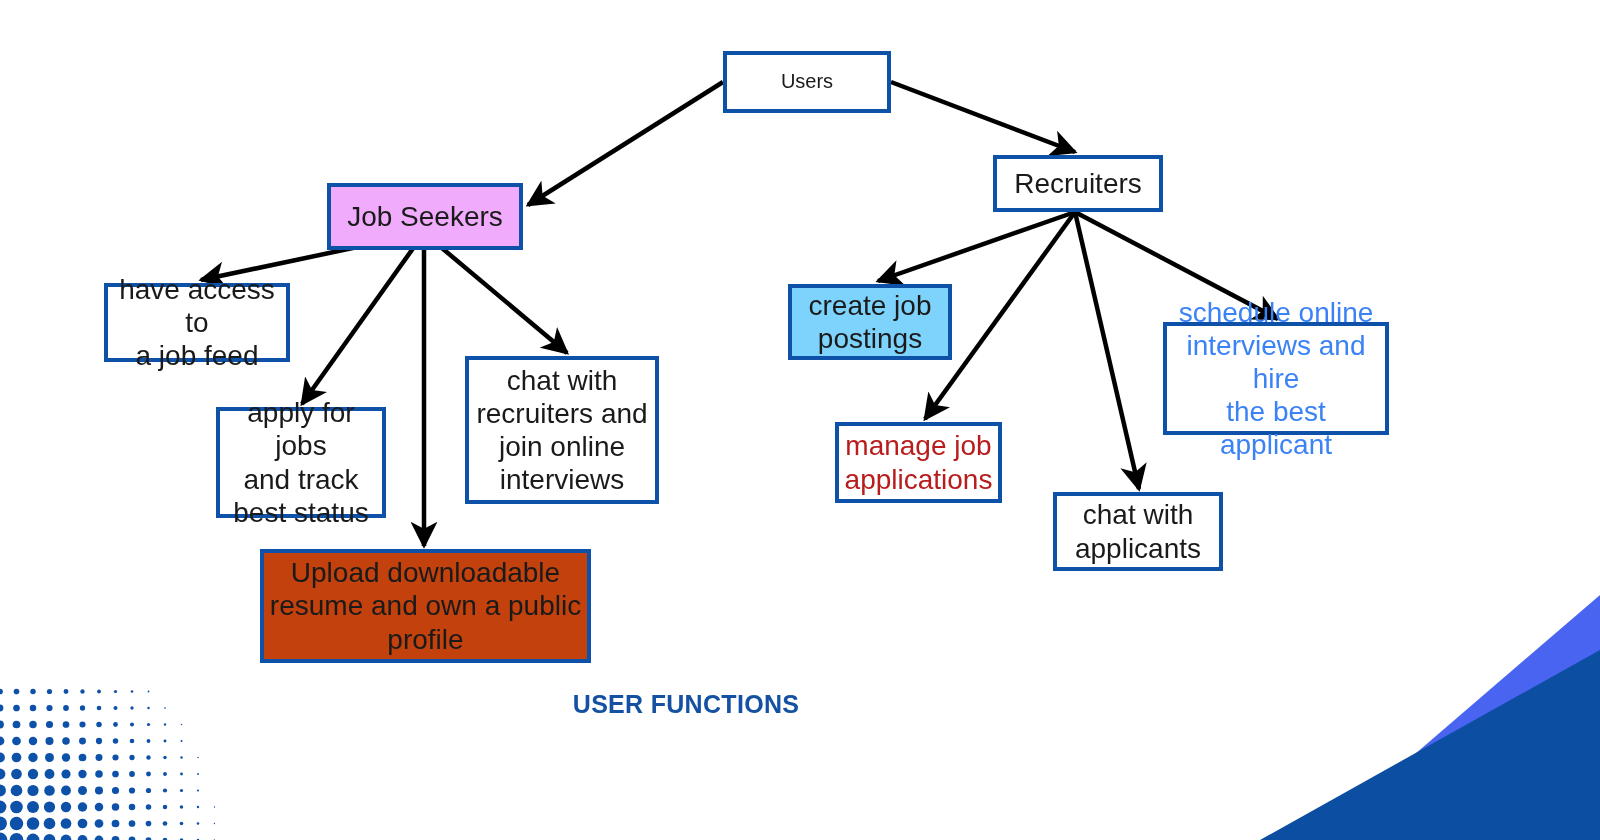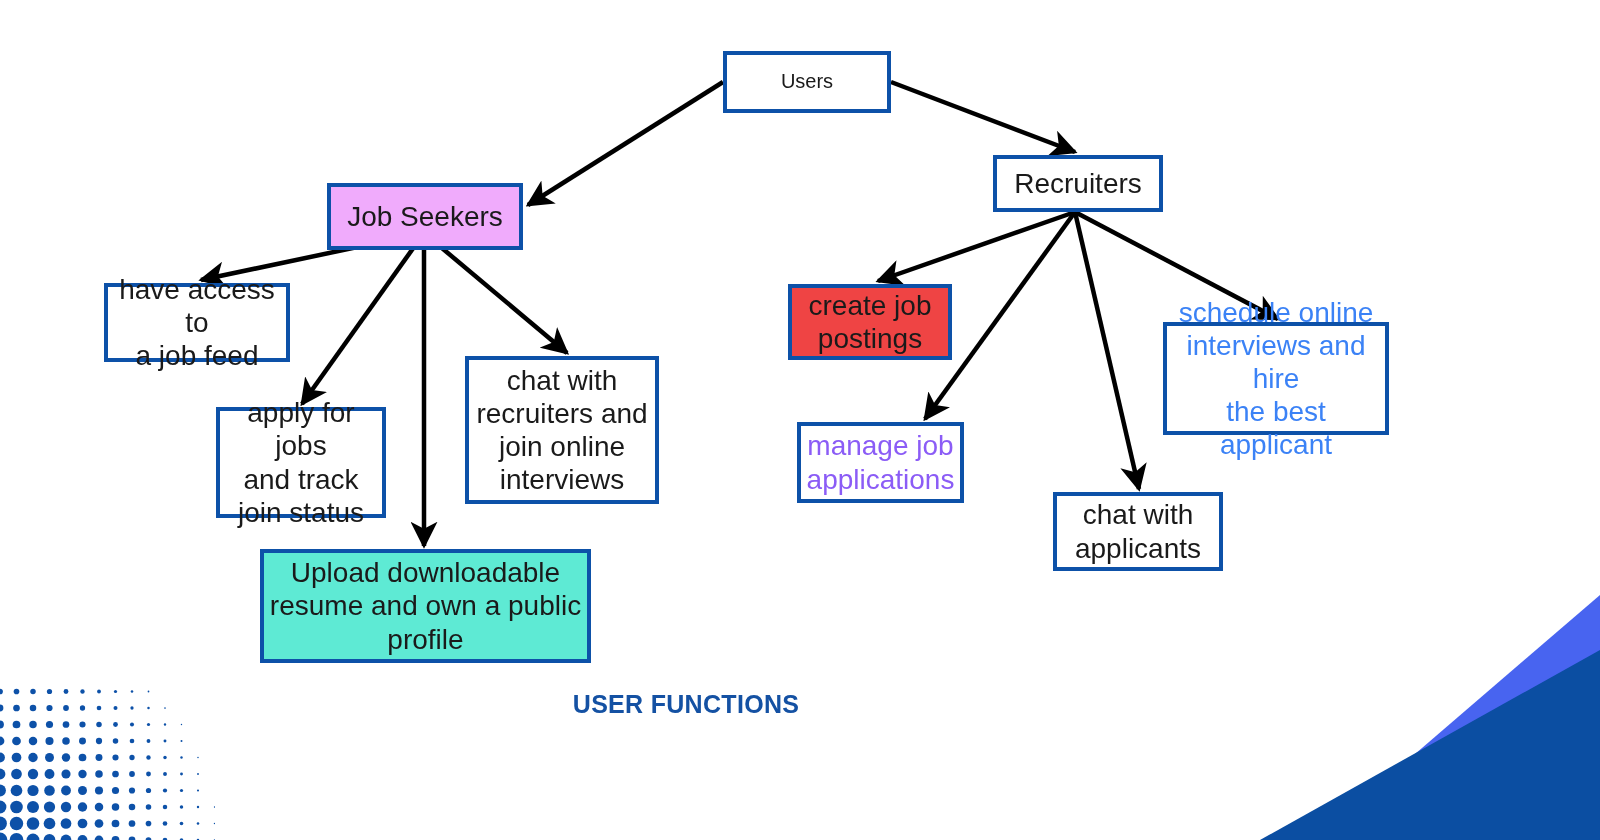--- a/index.html
+++ b/index.html
@@ -243,31 +243,31 @@
     </svg>
 
   <div id="nodes">
       <div class="node root" style="left: 723px; top: 51px; width: 168px; height: 62px; border-color: rgb(13, 81, 168); background: rgb(255, 255, 255); color: rgb(26, 26, 26);"><span>Users</span></div>
       <div class="node branch" style="left: 327px; top: 174px; width: 196px; height: 67px; border-color: rgb(13, 81, 168); background: #f0abfc; color: rgb(26, 26, 26); margin-top: 9px;"><span>Job Seekers</span></div>
       <div class="node branch" style="left: 993px; top: 155px; width: 170px; height: 57px; border-color: rgb(13, 81, 168); background: rgb(255, 255, 255); color: rgb(26, 26, 26);"><span>Recruiters</span></div>
       <div class="node leaf" style="left: 104px; top: 283px; width: 186px; height: 79px; border-color: rgb(13, 81, 168); background: rgb(255, 255, 255); color: rgb(26, 26, 26);"><span>have access to
 a job feed</span></div>
       <div class="node leaf" style="left: 216px; top: 407px; width: 170px; height: 111px; border-color: rgb(13, 81, 168); background: rgb(255, 255, 255); color: rgb(26, 26, 26);"><span>apply for jobs
 and track
-join status</span></div>
+best status</span></div>
       <div class="node leaf" style="left: 465px; top: 356px; width: 194px; height: 148px; border-color: rgb(13, 81, 168); background: rgb(255, 255, 255); color: rgb(26, 26, 26);"><span>chat with
 recruiters and
 join online
 interviews</span></div>
-      <div class="node leaf" style="left: 260px; top: 549px; width: 331px; height: 114px; border-color: rgb(13, 81, 168); background: #5eead4; color: rgb(26, 26, 26);"><span>Upload downloadable
+      <div class="node leaf" style="left: 260px; top: 549px; width: 331px; height: 114px; border-color: rgb(13, 81, 168); background: #c2410c; color: rgb(26, 26, 26);"><span>Upload downloadable
 resume and own a public
 profile</span></div>
-      <div class="node leaf" style="left: 788px; top: 284px; width: 164px; height: 76px; border-color: rgb(13, 81, 168); background: #ef4444; color: rgb(26, 26, 26);"><span>create job
+      <div class="node leaf" style="left: 788px; top: 284px; width: 164px; height: 76px; border-color: rgb(13, 81, 168); background: #7dd3fc; color: rgb(26, 26, 26);"><span>create job
 postings</span></div>
-      <div class="node leaf" style="left: 797px; top: 422px; width: 167px; height: 81px; border-color: rgb(13, 81, 168); background: rgb(255, 255, 255); color: #8b5cf6;"><span>manage job
+      <div class="node leaf" style="left: 835px; top: 422px; width: 167px; height: 81px; border-color: rgb(13, 81, 168); background: rgb(255, 255, 255); color: #b91c1c;"><span>manage job
 applications</span></div>
       <div class="node leaf" style="left: 1053px; top: 492px; width: 170px; height: 79px; border-color: rgb(13, 81, 168); background: rgb(255, 255, 255); color: rgb(26, 26, 26);"><span>chat with
 applicants</span></div>
       <div class="node leaf" style="left: 1163px; top: 322px; width: 226px; height: 113px; border-color: rgb(13, 81, 168); background: rgb(255, 255, 255); color: #3b82f6;"><span>schedule online
 interviews and hire
 the best applicant</span></div>
     </div>
 
   <div id="caption" style="color: rgb(20, 81, 163);">USER FUNCTIONS</div>
 

